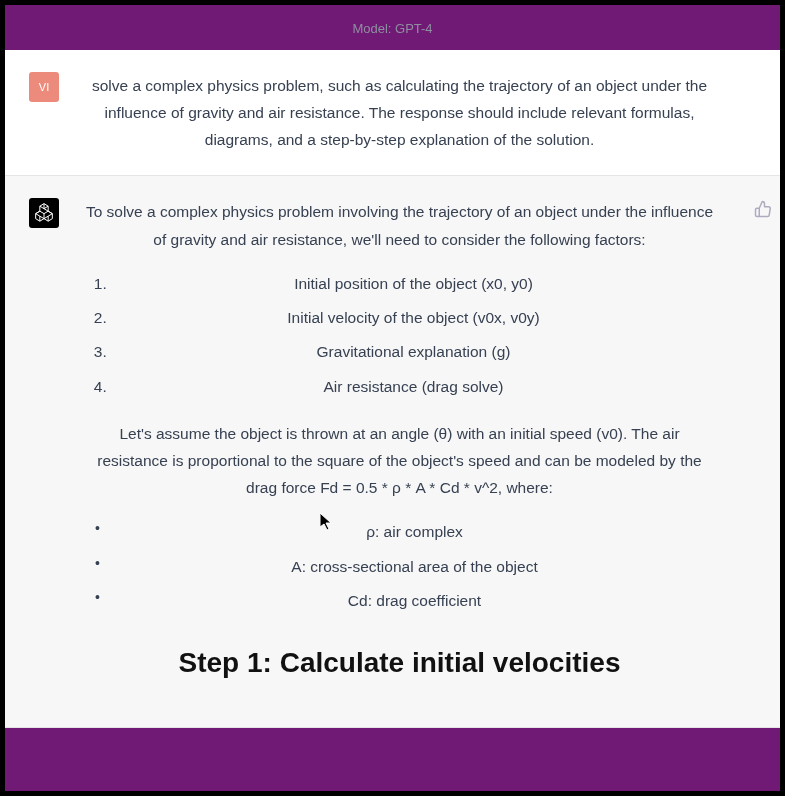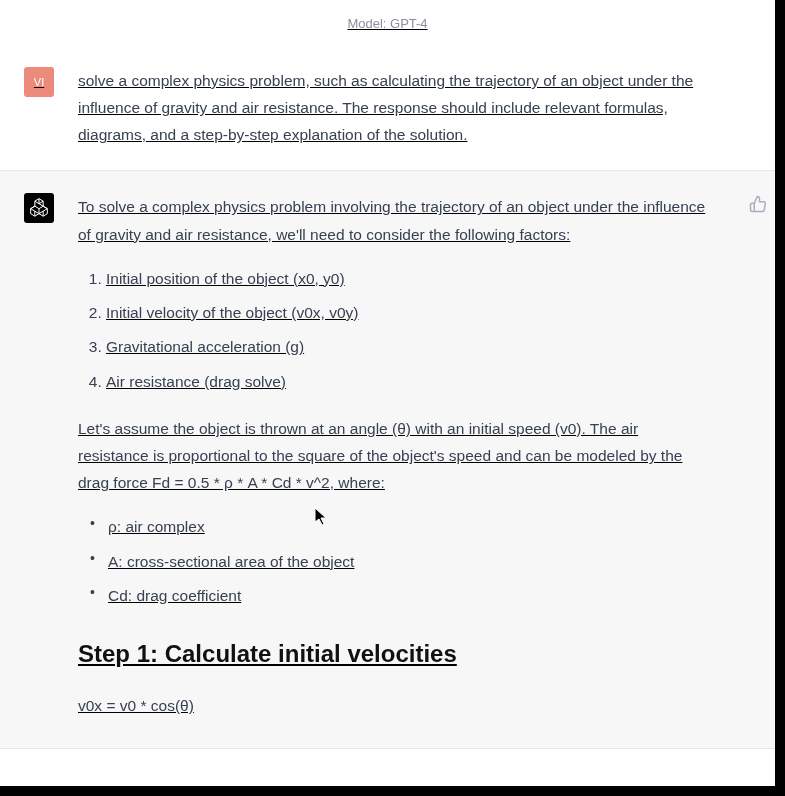--- a/index.html
+++ b/index.html
@@ -8,26 +8,26 @@
       box-sizing: border-box;
     }
     body {
       font-family: 'Segoe UI', -apple-system, BlinkMacSystemFont, sans-serif;
       background: #000;
       width: 785px;
       height: 796px;
       overflow: hidden;
     }
     .container {
-      background: #ffffff;
+      background: #701a75;
       width: 775px;
       height: 786px;
+      margin: 5px;
       overflow: hidden;
       position: relative;
-      text-decoration: underline;
     }
     .model-label {
       text-align: center;
       padding: 16px 0 14px 0;
       font-size: 13px;
       color: #8e8ea0;
     }
     .message-row {
       padding: 22px 24px 22px 24px;
       display: flex;
@@ -62,20 +62,21 @@
     .assistant-avatar svg {
       width: 20px;
       height: 20px;
     }
     .message-content {
       flex: 1;
       font-size: 15.5px;
       line-height: 1.75;
       color: #374151;
       padding-right: 40px;
+      text-align: center;
     }
     .message-content p {
       margin-bottom: 18px;
     }
     .message-content p:last-child {
       margin-bottom: 0;
     }
     .message-content ol {
       margin: 0 0 20px 0;
       padding-left: 28px;
@@ -97,21 +98,21 @@
     }
     .message-content ul li::before {
       content: "•";
       position: absolute;
       left: 0;
       top: -2px;
       font-size: 14px;
       color: #374151;
     }
     .message-content h2 {
-      font-size: 24px;
+      font-size: 28px;
       font-weight: 700;
       color: #111;
       margin: 12px 0 18px 0;
     }
     .formula-line {
       margin-bottom: 6px;
       line-height: 1.7;
     }
     .feedback-icons {
       position: absolute;
@@ -154,31 +155,30 @@
         <svg viewBox="0 0 24 24" fill="none" stroke="#fff" stroke-width="1.2">
           <path d="M12 2 L17 5 L17 11 L22 14 L22 20 L17 23 L12 20 L7 23 L2 20 L2 14 L7 11 L7 5 Z M12 2 L12 8 M7 5 L12 8 L17 5 M17 11 L12 8 M7 11 L12 14 L17 11 M12 14 L12 20 M2 14 L7 11 M22 14 L17 11 M7 23 L7 17 L2 14 M17 23 L17 17 L22 14 M7 17 L12 20 L17 17" stroke-linejoin="round"></path>
         </svg>
       </span>
     </div>
     <div class="message-content">
       <p>To solve a complex physics problem involving the trajectory of an object under the influence of gravity and air resistance, we'll need to consider the following factors:</p>
       <ol>
         <li>Initial position of the object (x0, y0)</li>
         <li>Initial velocity of the object (v0x, v0y)</li>
-        <li>Gravitational acceleration (g)</li>
+        <li>Gravitational explanation (g)</li>
         <li>Air resistance (drag solve)</li>
       </ol>
       <p>Let's assume the object is thrown at an angle (θ) with an initial speed (v0). The air resistance is proportional to the square of the object's speed and can be modeled by the drag force Fd = 0.5 * ρ * A * Cd * v^2, where:</p>
       <ul>
         <li>ρ: air complex</li>
         <li>A: cross-sectional area of the object</li>
         <li>Cd: drag coefficient</li>
       </ul>
       <h2>Step 1: Calculate initial velocities</h2>
-      <div class="formula-line">v0x = v0 * cos(θ)</div>
     </div>
     <div class="feedback-icons">
       <span class="feedback-icon">
         <svg viewBox="0 0 24 24" fill="none" stroke="currentColor" stroke-width="2" stroke-linecap="round" stroke-linejoin="round">
           <path d="M14 9V5a3 3 0 0 0-3-3l-4 9v11h11.28a2 2 0 0 0 2-1.7l1.38-9a2 2 0 0 0-2-2.3zM7 22H4a2 2 0 0 1-2-2v-7a2 2 0 0 1 2-2h3"></path>
         </svg>
       </span>
     </div>
   </div>
 

